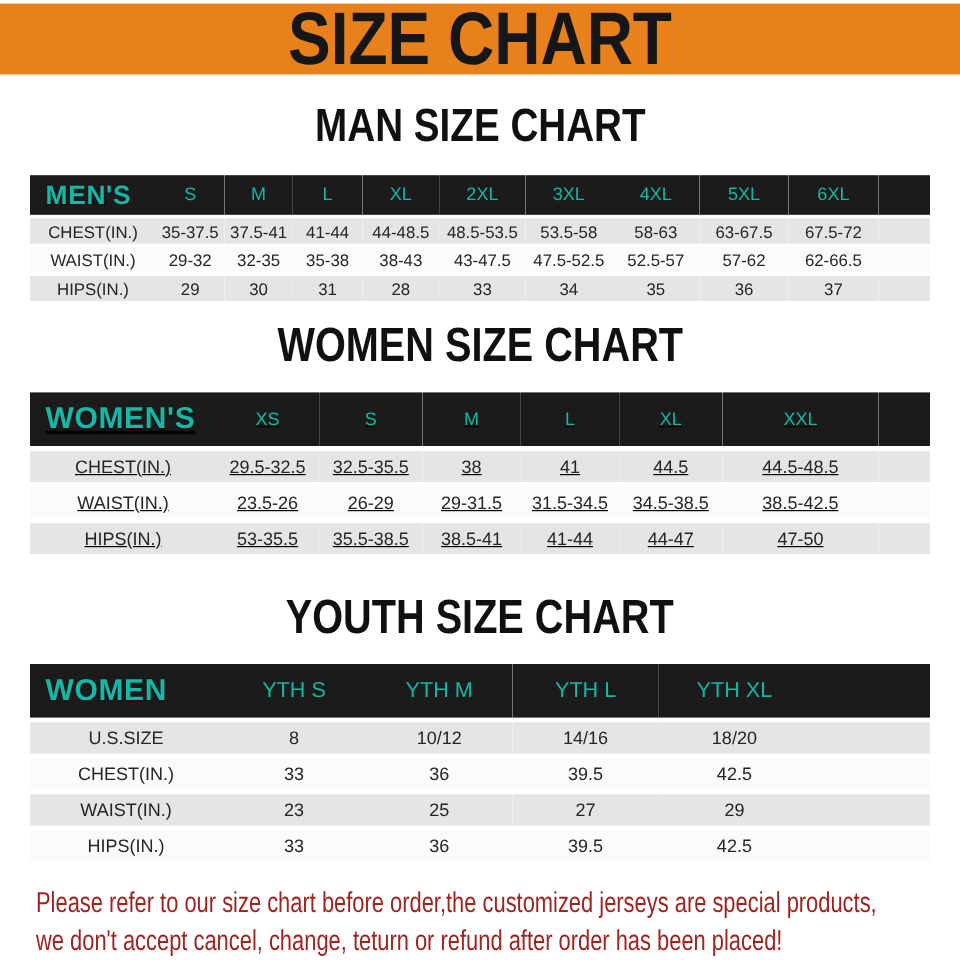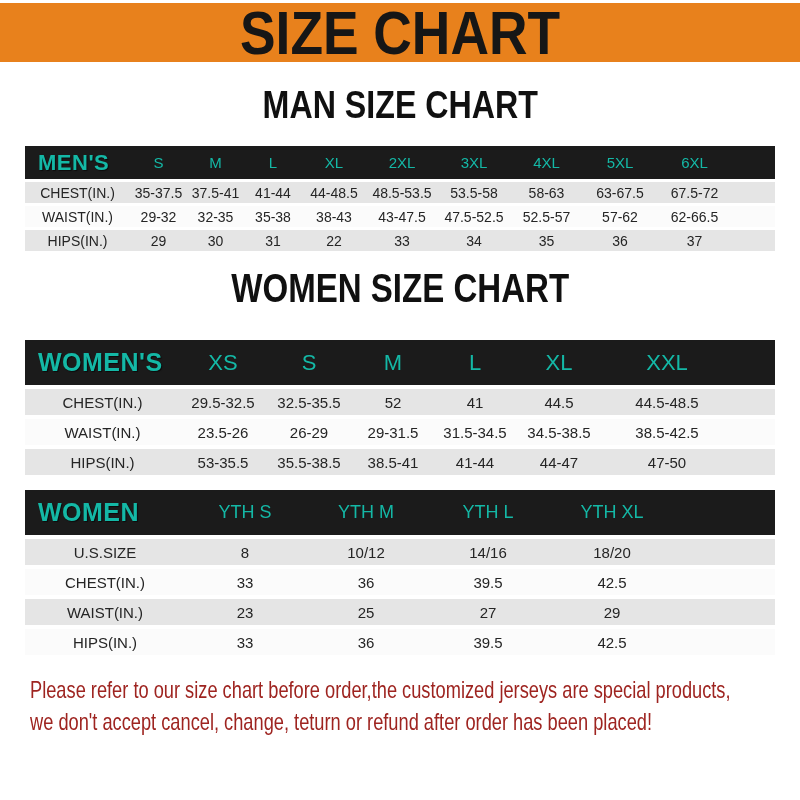--- a/index.html
+++ b/index.html
@@ -51,21 +51,21 @@
   #man-heading    { margin-top: 22px; }
   #man-heading    .condensed { font-size: 37px; }
   #women-heading  { margin-top: 16px; }
   #women-heading  .condensed { font-size: 38px; }
   #youth-heading  { margin-top: 32px; }
   #youth-heading  .condensed { font-size: 38px; }
 
   
   .table-wrap { width: 750px; margin: 0 auto; }
   #men-table-wrap   { margin-top: 20px; }
-  #women-table-wrap { margin-top: 30px; }
+  #women-table-wrap { margin-top: 17px; text-decoration: underline; }
   #youth-table-wrap { margin-top: 15px; }
 
   table.size-table {
     width: 750px;
     table-layout: fixed;
     border-collapse: collapse;
     border-spacing: 0;
   }
   .size-table thead th {
     background: var(--header-bar-bg, #1B1B1B);
@@ -91,21 +91,21 @@
     overflow: hidden;
   }
   .size-table tbody tr:nth-child(odd) td {
     background: var(--stripe-gray, #E5E5E5);
   }
 
   .t-men thead th   { height: 33px; font-size: 15px; }
   .t-men thead th.lbl { font-size: 22px; }
   .t-men td         { height: 21px; font-size: 14px; }
 
-  .t-women thead th { height: 45px; font-size: 22px; }
+  .t-women thead th { height: 45px; font-size: 15px; }
   .t-women thead th.lbl { font-size: 25px; }
   .t-women td       { height: 26px; font-size: 15px; border-top-width: 4px; }
 
   .t-youth thead th { height: 45px; font-size: 18px; text-align: center; }
   .t-youth thead th.lbl { font-size: 25px; }
   .t-youth td       { height: 26px; font-size: 15px; border-top-width: 4px; margin-top: 12px; }
 
   
   .footer-note {
     margin: 19px 0 16px 30px;
@@ -188,21 +188,21 @@
               <td>52.5-57</td>
               <td>57-62</td>
               <td>62-66.5</td>
               <td></td>
             </tr>
             <tr>
               <td class="lbl">HIPS(IN.)</td>
               <td>29</td>
               <td>30</td>
               <td>31</td>
-              <td>22</td>
+              <td>28</td>
               <td>33</td>
               <td>34</td>
               <td>35</td>
               <td>36</td>
               <td>37</td>
               <td></td>
             </tr>
           </tbody>
         </table>
       </div>
@@ -234,21 +234,21 @@
               <th>XL</th>
               <th>XXL</th>
               <th></th>
             </tr>
           </thead>
           <tbody>
             <tr>
               <td class="lbl">CHEST(IN.)</td>
               <td>29.5-32.5</td>
               <td>32.5-35.5</td>
-              <td>52</td>
+              <td>38</td>
               <td>41</td>
               <td>44.5</td>
               <td>44.5-48.5</td>
               <td></td>
             </tr>
             <tr>
               <td class="lbl">WAIST(IN.)</td>
               <td>23.5-26</td>
               <td>26-29</td>
               <td>29-31.5</td>
@@ -266,20 +266,23 @@
               <td>44-47</td>
               <td>47-50</td>
               <td></td>
             </tr>
           </tbody>
         </table>
       </div>
   </section>
 
   <section>
+    <h2 id="youth-heading" class="section-heading">
+      <span class="condensed">YOUTH SIZE CHART</span>
+    </h2>
     <div id="youth-table-wrap" class="table-wrap t-youth">
         <table class="size-table">
           <colgroup>
             <col style="width: 160px;">
             <col style="width: 120px;">
             <col style="width: 122px;">
             <col style="width: 122px;">
             <col style="width: 126px;">
             <col style="width: 100px;">
           </colgroup>

